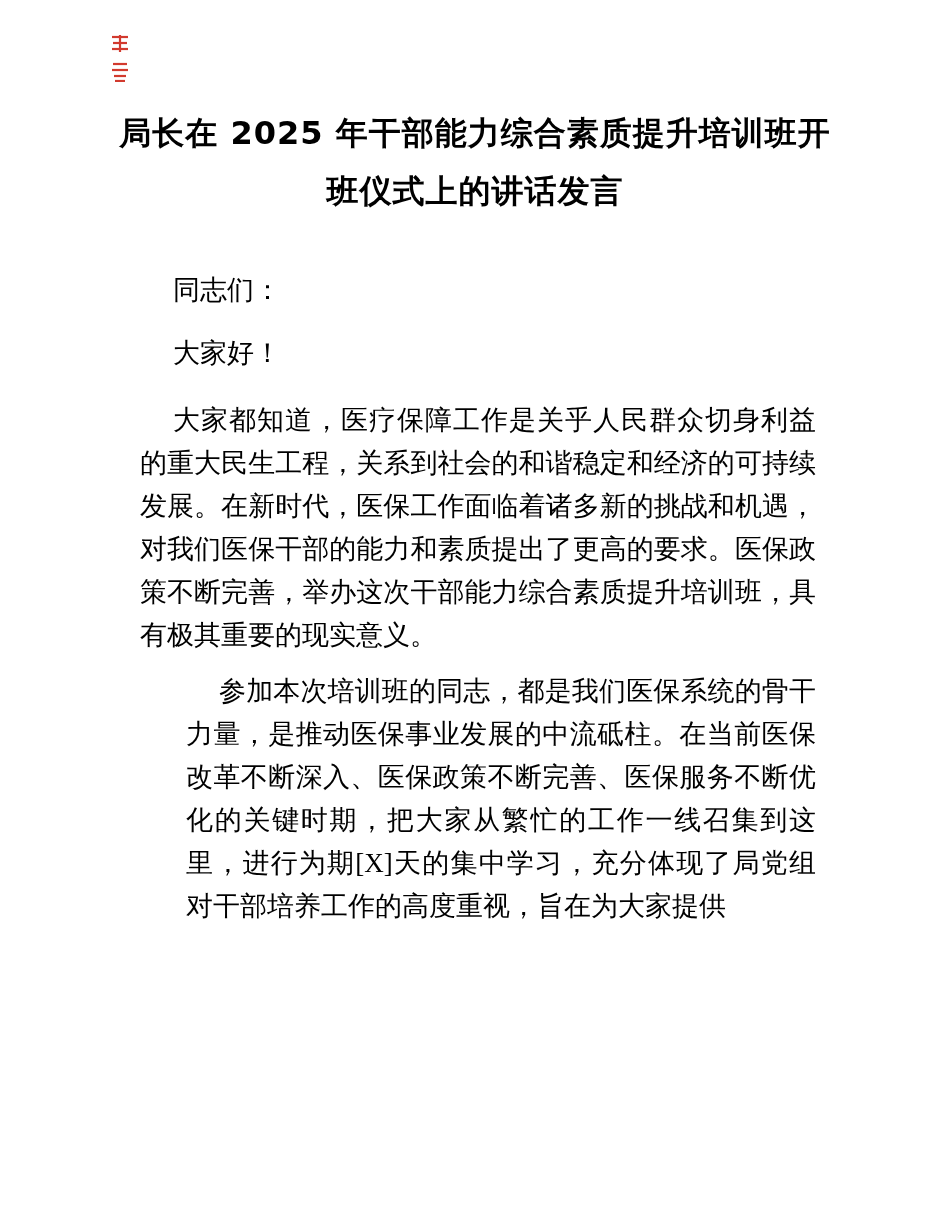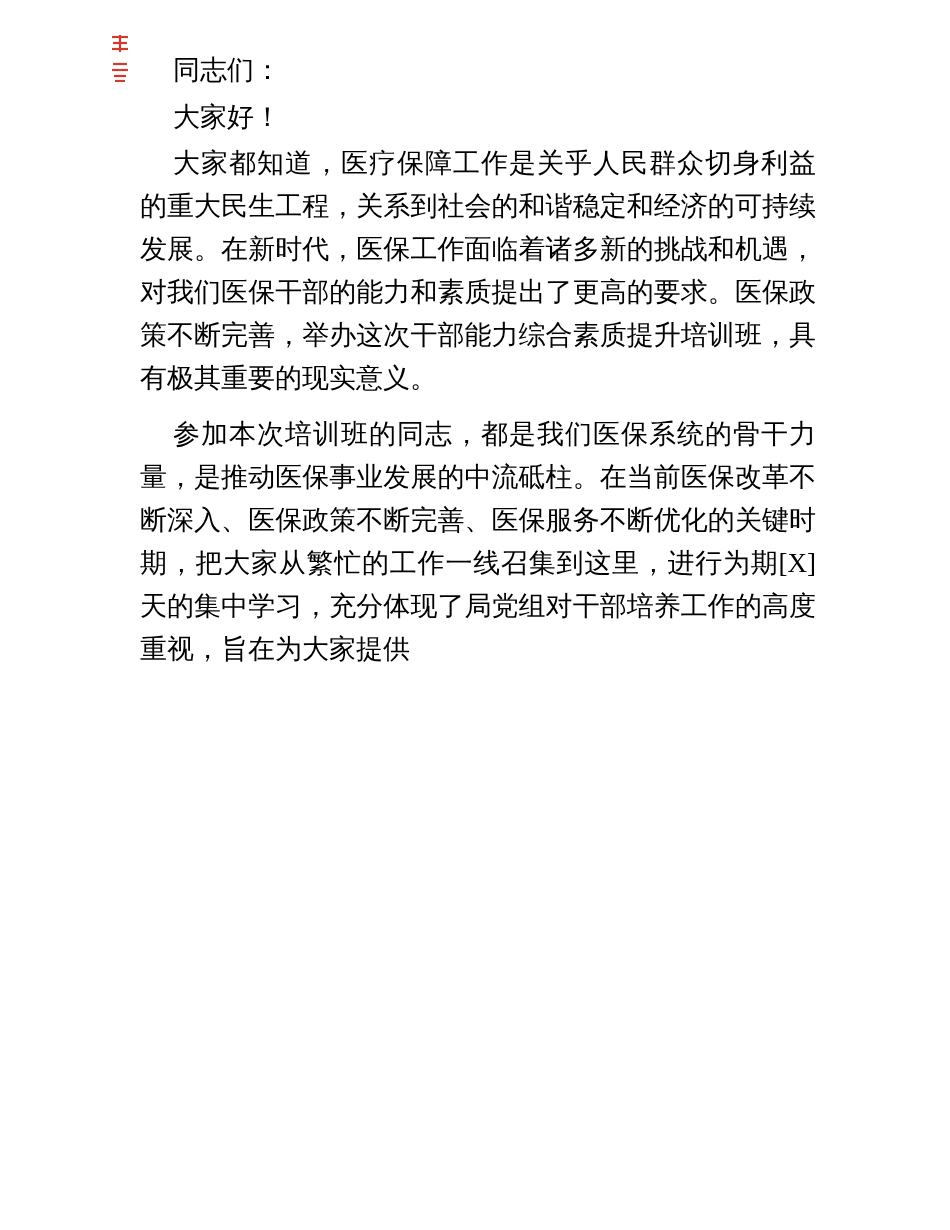--- a/index.html
+++ b/index.html
@@ -43,24 +43,24 @@
     padding-right: 134px;
     font-size: 27px;
     line-height: 43px;
     text-align: justify;
     text-justify: inter-character;
   }
   .doc-body p {
     margin: 0;
     text-indent: 33px;
   }
-  .doc-body p.greet1 { margin-bottom: 4px; }
-  .doc-body p.greet2 { margin-bottom: 3px; }
+  .doc-body p.greet1 { margin-bottom: 20px; }
+  .doc-body p.greet2 { margin-bottom: 24px; }
   .doc-body p.para   { margin-bottom: 13px; }
-  .doc-body p.para:last-child { margin-bottom: 0; }
+  .doc-body p.para:last-child { margin-bottom: 0; margin-left: 46px; }
 </style>
 </head>
 <body>
 
 <div class="page">
 
   <span class="stamp s1">
     <svg width="20" height="21" viewBox="0 0 20 21">
       <g stroke="#d23a2e" stroke-width="2.2" fill="none">
         <path d="M2 4 H18"></path>
@@ -74,20 +74,24 @@
     <svg width="20" height="21" viewBox="0 0 20 21">
       <g stroke="#d23a2e" stroke-width="2.2" fill="none">
         <path d="M3 3 H17"></path>
         <path d="M2 9 H18"></path>
         <path d="M4 15 H16"></path>
         <path d="M5 20 H15"></path>
       </g>
     </svg>
   </span>
 
+  <div class="doc-title">
+    <div>局长在 2025 年干部能力综合素质提升培训班开</div>
+    <div>班仪式上的讲话发言</div>
+  </div>
 
   <div class="doc-body">
     <p class="greet1">同志们：</p>
     <p class="greet2">大家好！</p>
     <p class="para">大家都知道，医疗保障工作是关乎人民群众切身利益的重大民生工程，关系到社会的和谐稳定和经济的可持续发展。在新时代，医保工作面临着诸多新的挑战和机遇，对我们医保干部的能力和素质提出了更高的要求。医保政策不断完善，举办这次干部能力综合素质提升培训班，具有极其重要的现实意义。</p>
     <p class="para">参加本次培训班的同志，都是我们医保系统的骨干力量，是推动医保事业发展的中流砥柱。在当前医保改革不断深入、医保政策不断完善、医保服务不断优化的关键时期，把大家从繁忙的工作一线召集到这里，进行为期[X]天的集中学习，充分体现了局党组对干部培养工作的高度重视，旨在为大家提供</p>
   </div>
 
 </div>
 

